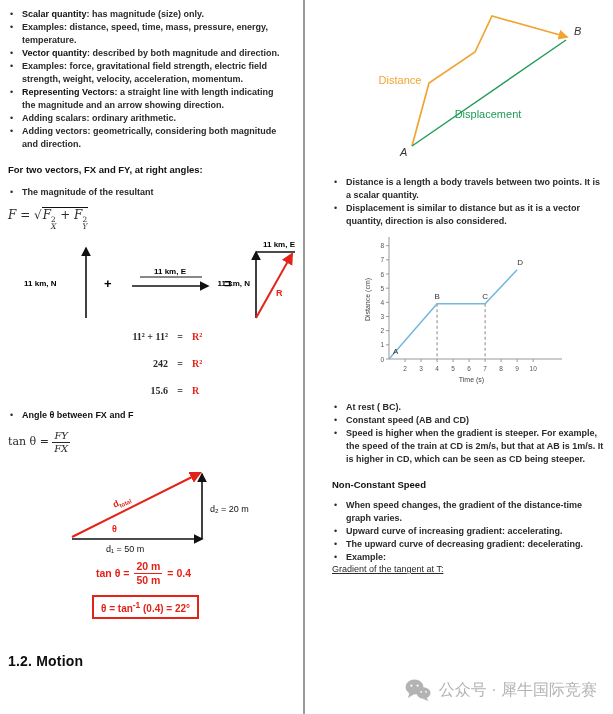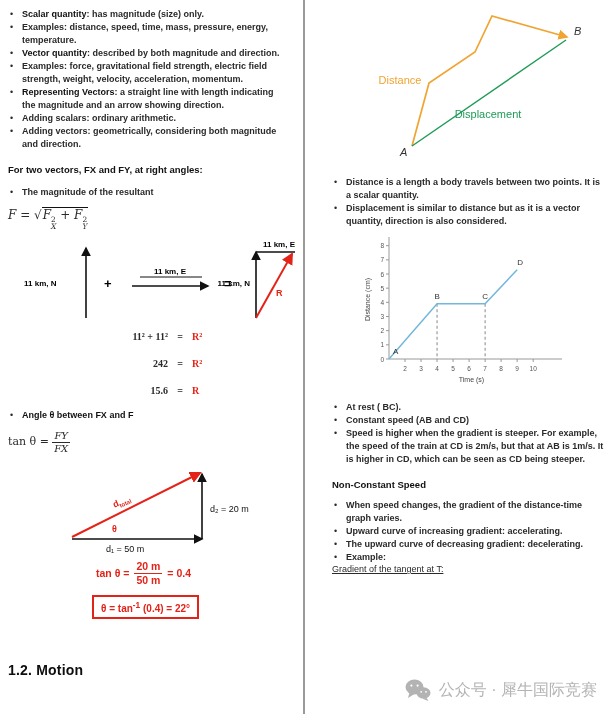--- a/index.html
+++ b/index.html
@@ -28,21 +28,21 @@
   .radicand{border-top:1px solid #111;padding:0 1px;}
   .eqs{display:grid;grid-template-columns:118px 24px auto;row-gap:16px;
        font-family:"Liberation Serif",serif;font-weight:bold;font-size:10px;
        margin:5px 0 0 42px;align-items:baseline;}
   .eqs .l{text-align:right;}
   .eqs .s{text-align:center;}
   .red{color:var(--red,#e42318);}
   .tan-eq{display:flex;align-items:center;gap:5px;font-size:10.5px;font-weight:bold;
           color:var(--red,#e42318);margin:2px 0 0 88px;}
   .boxed{display:inline-block;border:2px solid var(--red,#e42318);color:var(--red,#e42318);
-         font-size:10px;font-weight:bold;padding:3px 7px;margin:9px 0 13px 84px;}
+         font-size:10px;font-weight:bold;padding:3px 7px;margin:9px 0 4px 84px;}
   .gray-note{font-size:9px;margin-top:0;text-decoration:underline;}
   .watermark{position:absolute;right:16px;bottom:13px;display:flex;align-items:center;gap:8px;
              color:var(--watermark,#b3b3b3);font-size:16px;}
   svg text{font-family:"Liberation Sans",sans-serif;}
   .svg-bold{font-weight:bold;}
   .stroke-black{stroke:#111;}
   .stroke-red{stroke:var(--red,#e42318);}
   .stroke-orange{stroke:var(--orange,#f0a431);}
   .stroke-green{stroke:var(--green,#1f9b57);}
   .fill-red{fill:var(--red,#e42318);}

